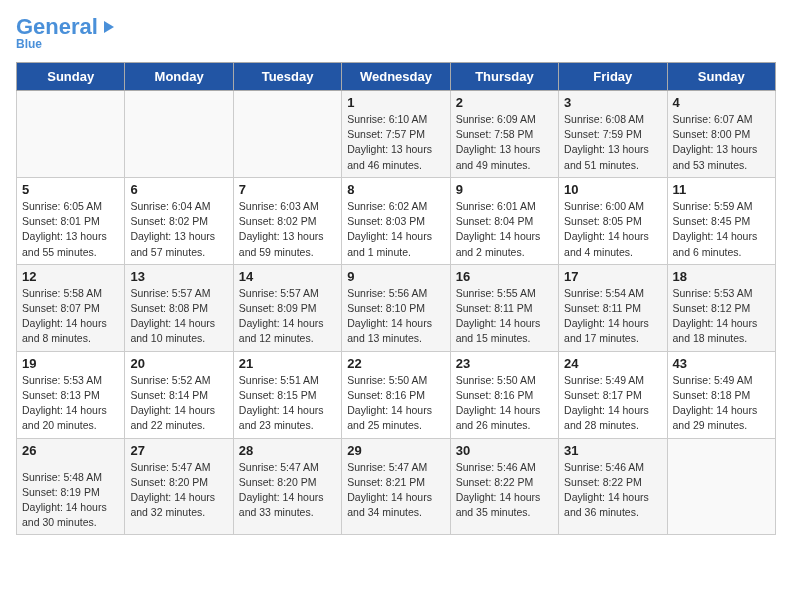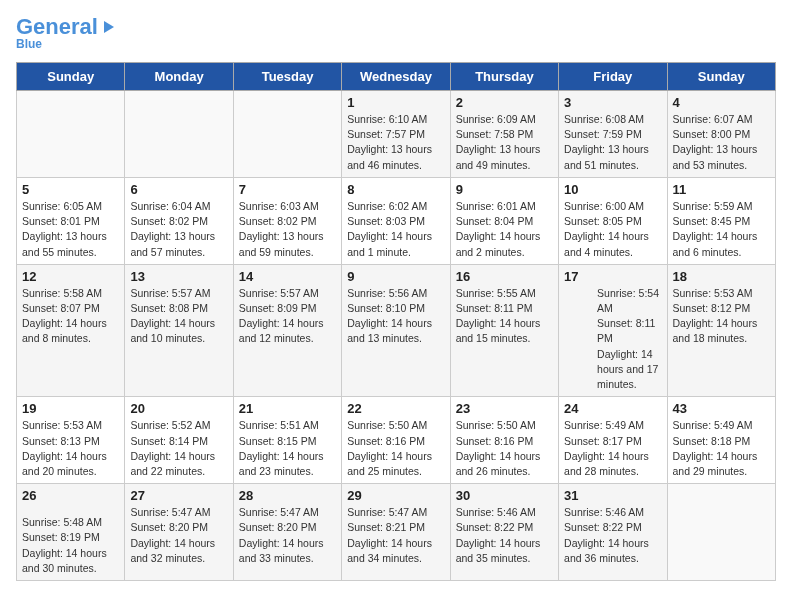--- a/index.html
+++ b/index.html
@@ -213,21 +213,21 @@
 Daylight: 14 hours and 13 minutes.</div>
         </td>
         <td>
           <span class="day-number">16</span>
           <div class="day-detail" style="white-space: pre-line;">Sunrise: 5:55 AM
 Sunset: 8:11 PM
 Daylight: 14 hours and 15 minutes.</div>
         </td>
         <td>
           <span class="day-number">17</span>
-          <div class="day-detail" style="white-space: pre-line; margin-left: 33px;">Sunrise: 5:54 AM
+          <div class="day-detail" style="white-space: pre-line;">Sunrise: 5:54 AM
 Sunset: 8:11 PM
 Daylight: 14 hours and 17 minutes.</div>
         </td>
         <td>
           <span class="day-number">18</span>
           <div class="day-detail" style="white-space: pre-line;">Sunrise: 5:53 AM
 Sunset: 8:12 PM
 Daylight: 14 hours and 18 minutes.</div>
         </td>
       </tr>

